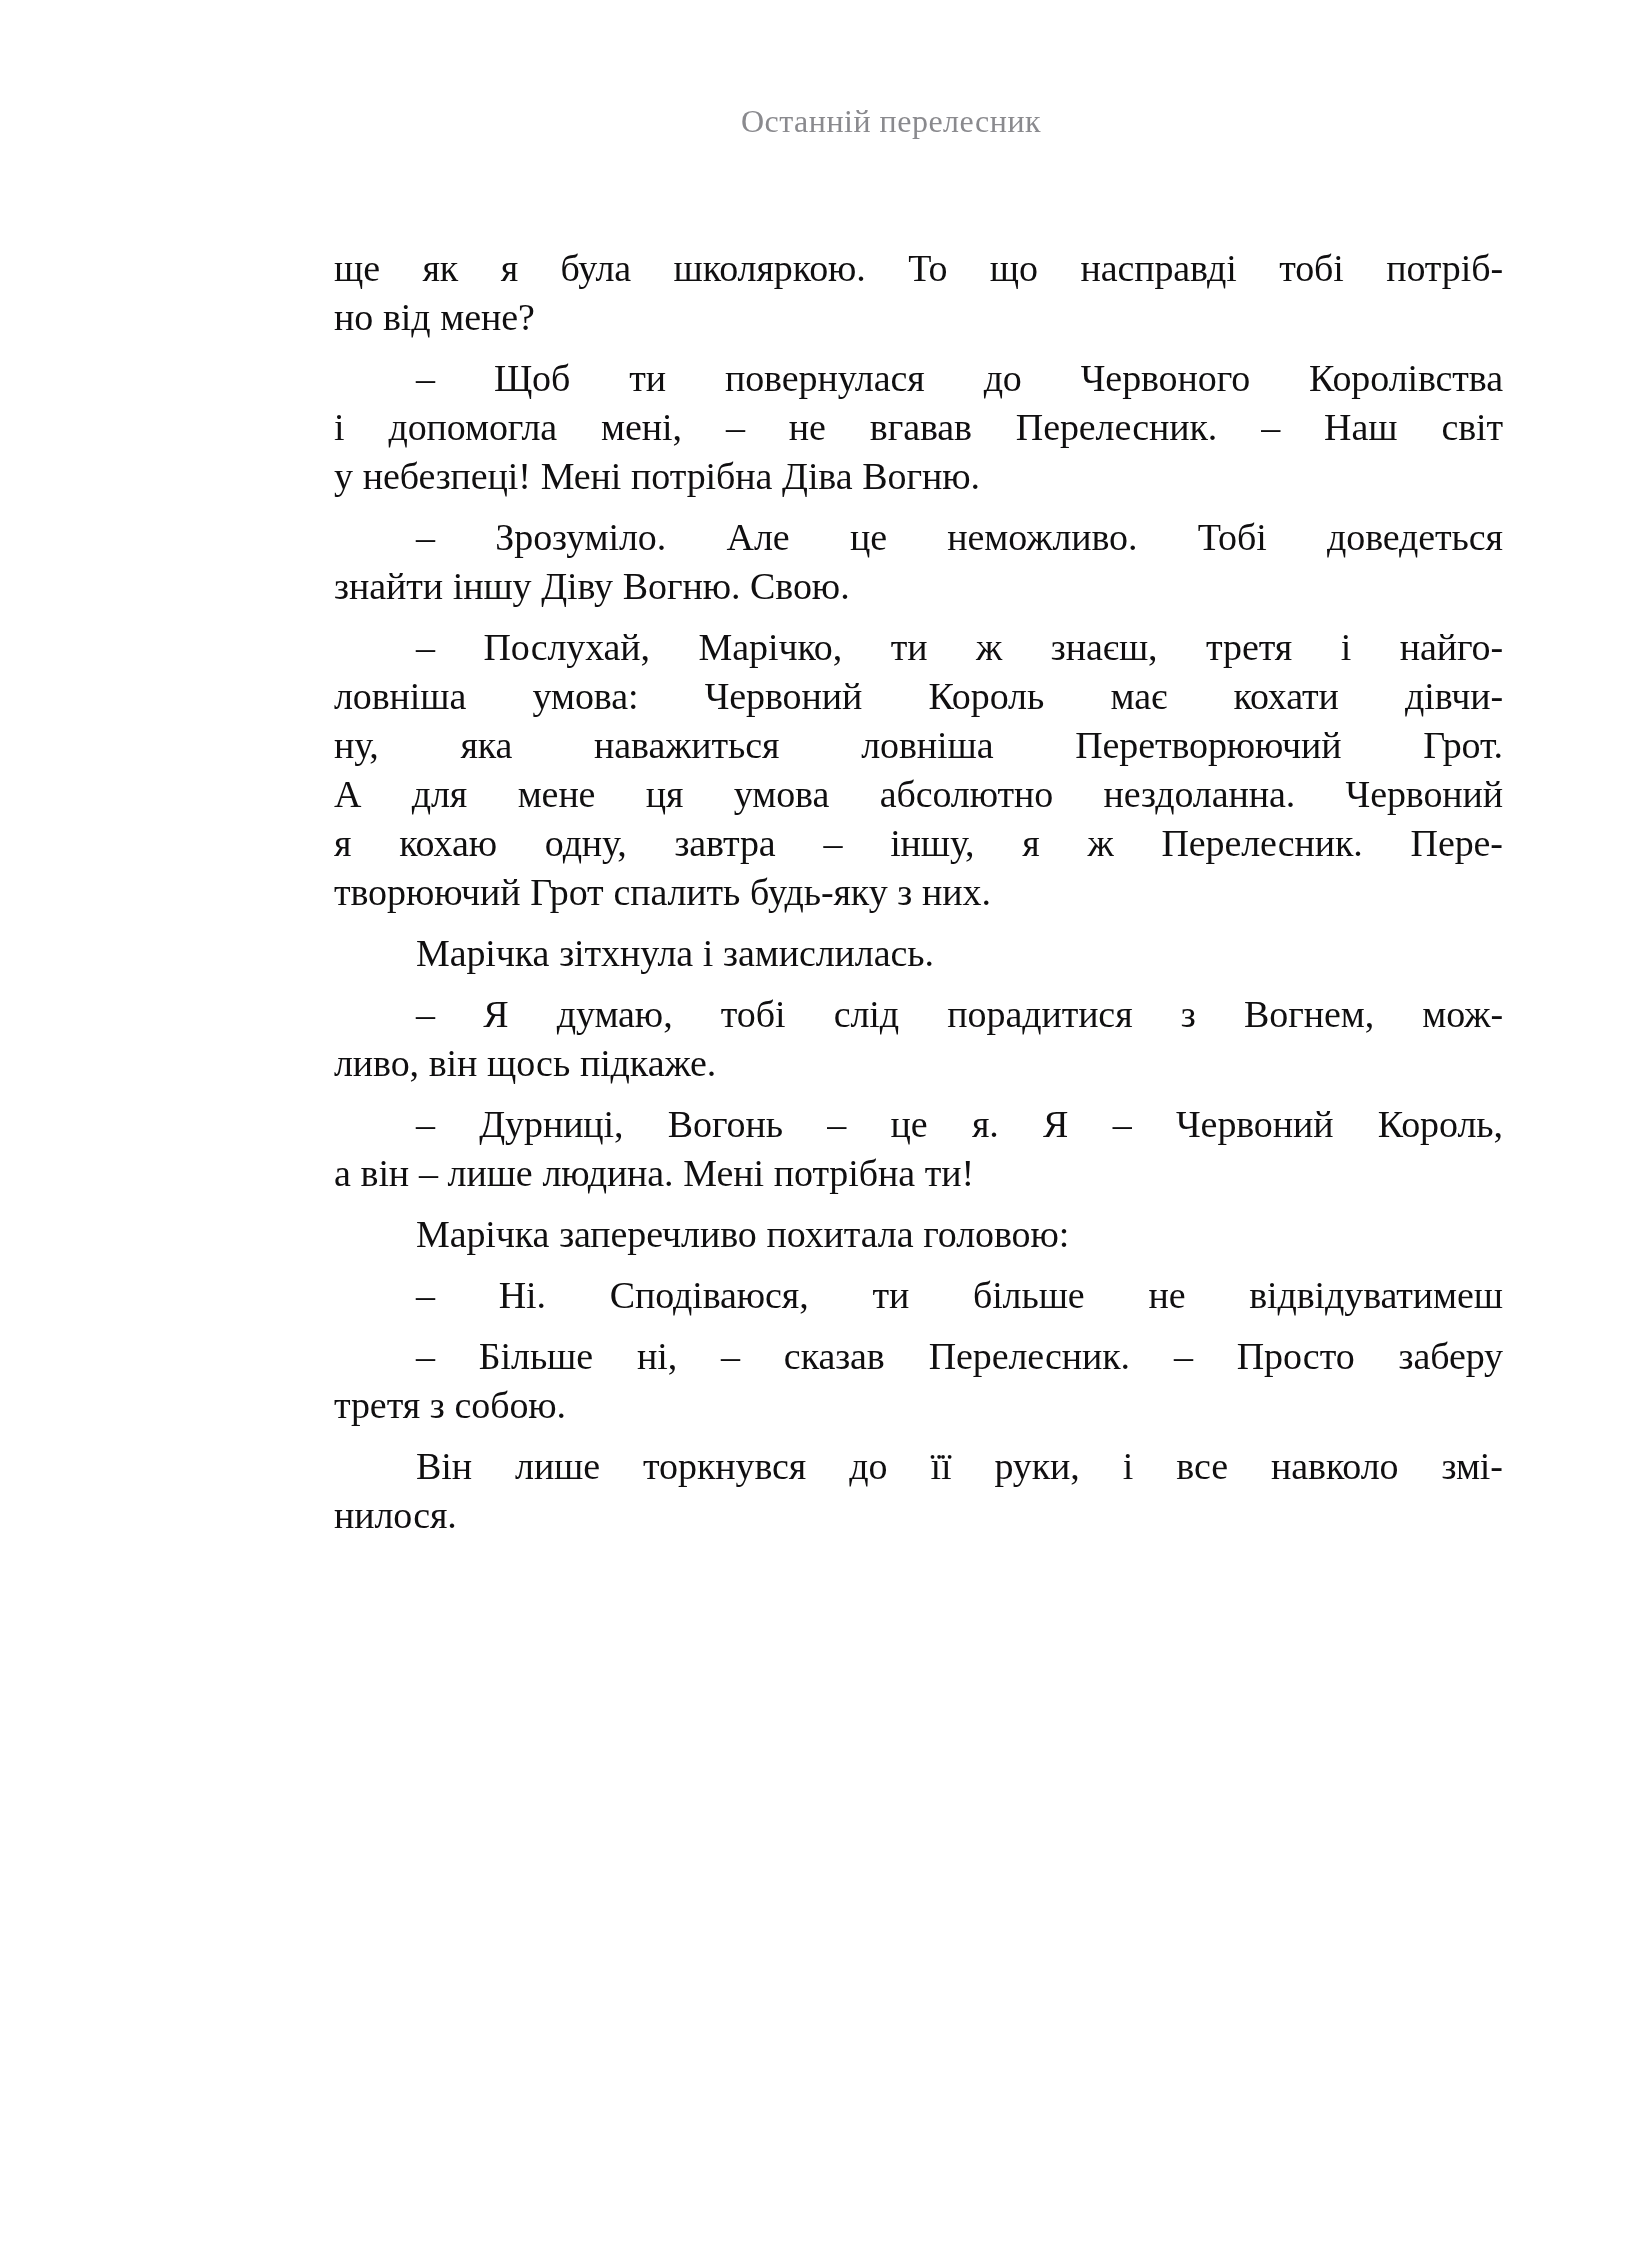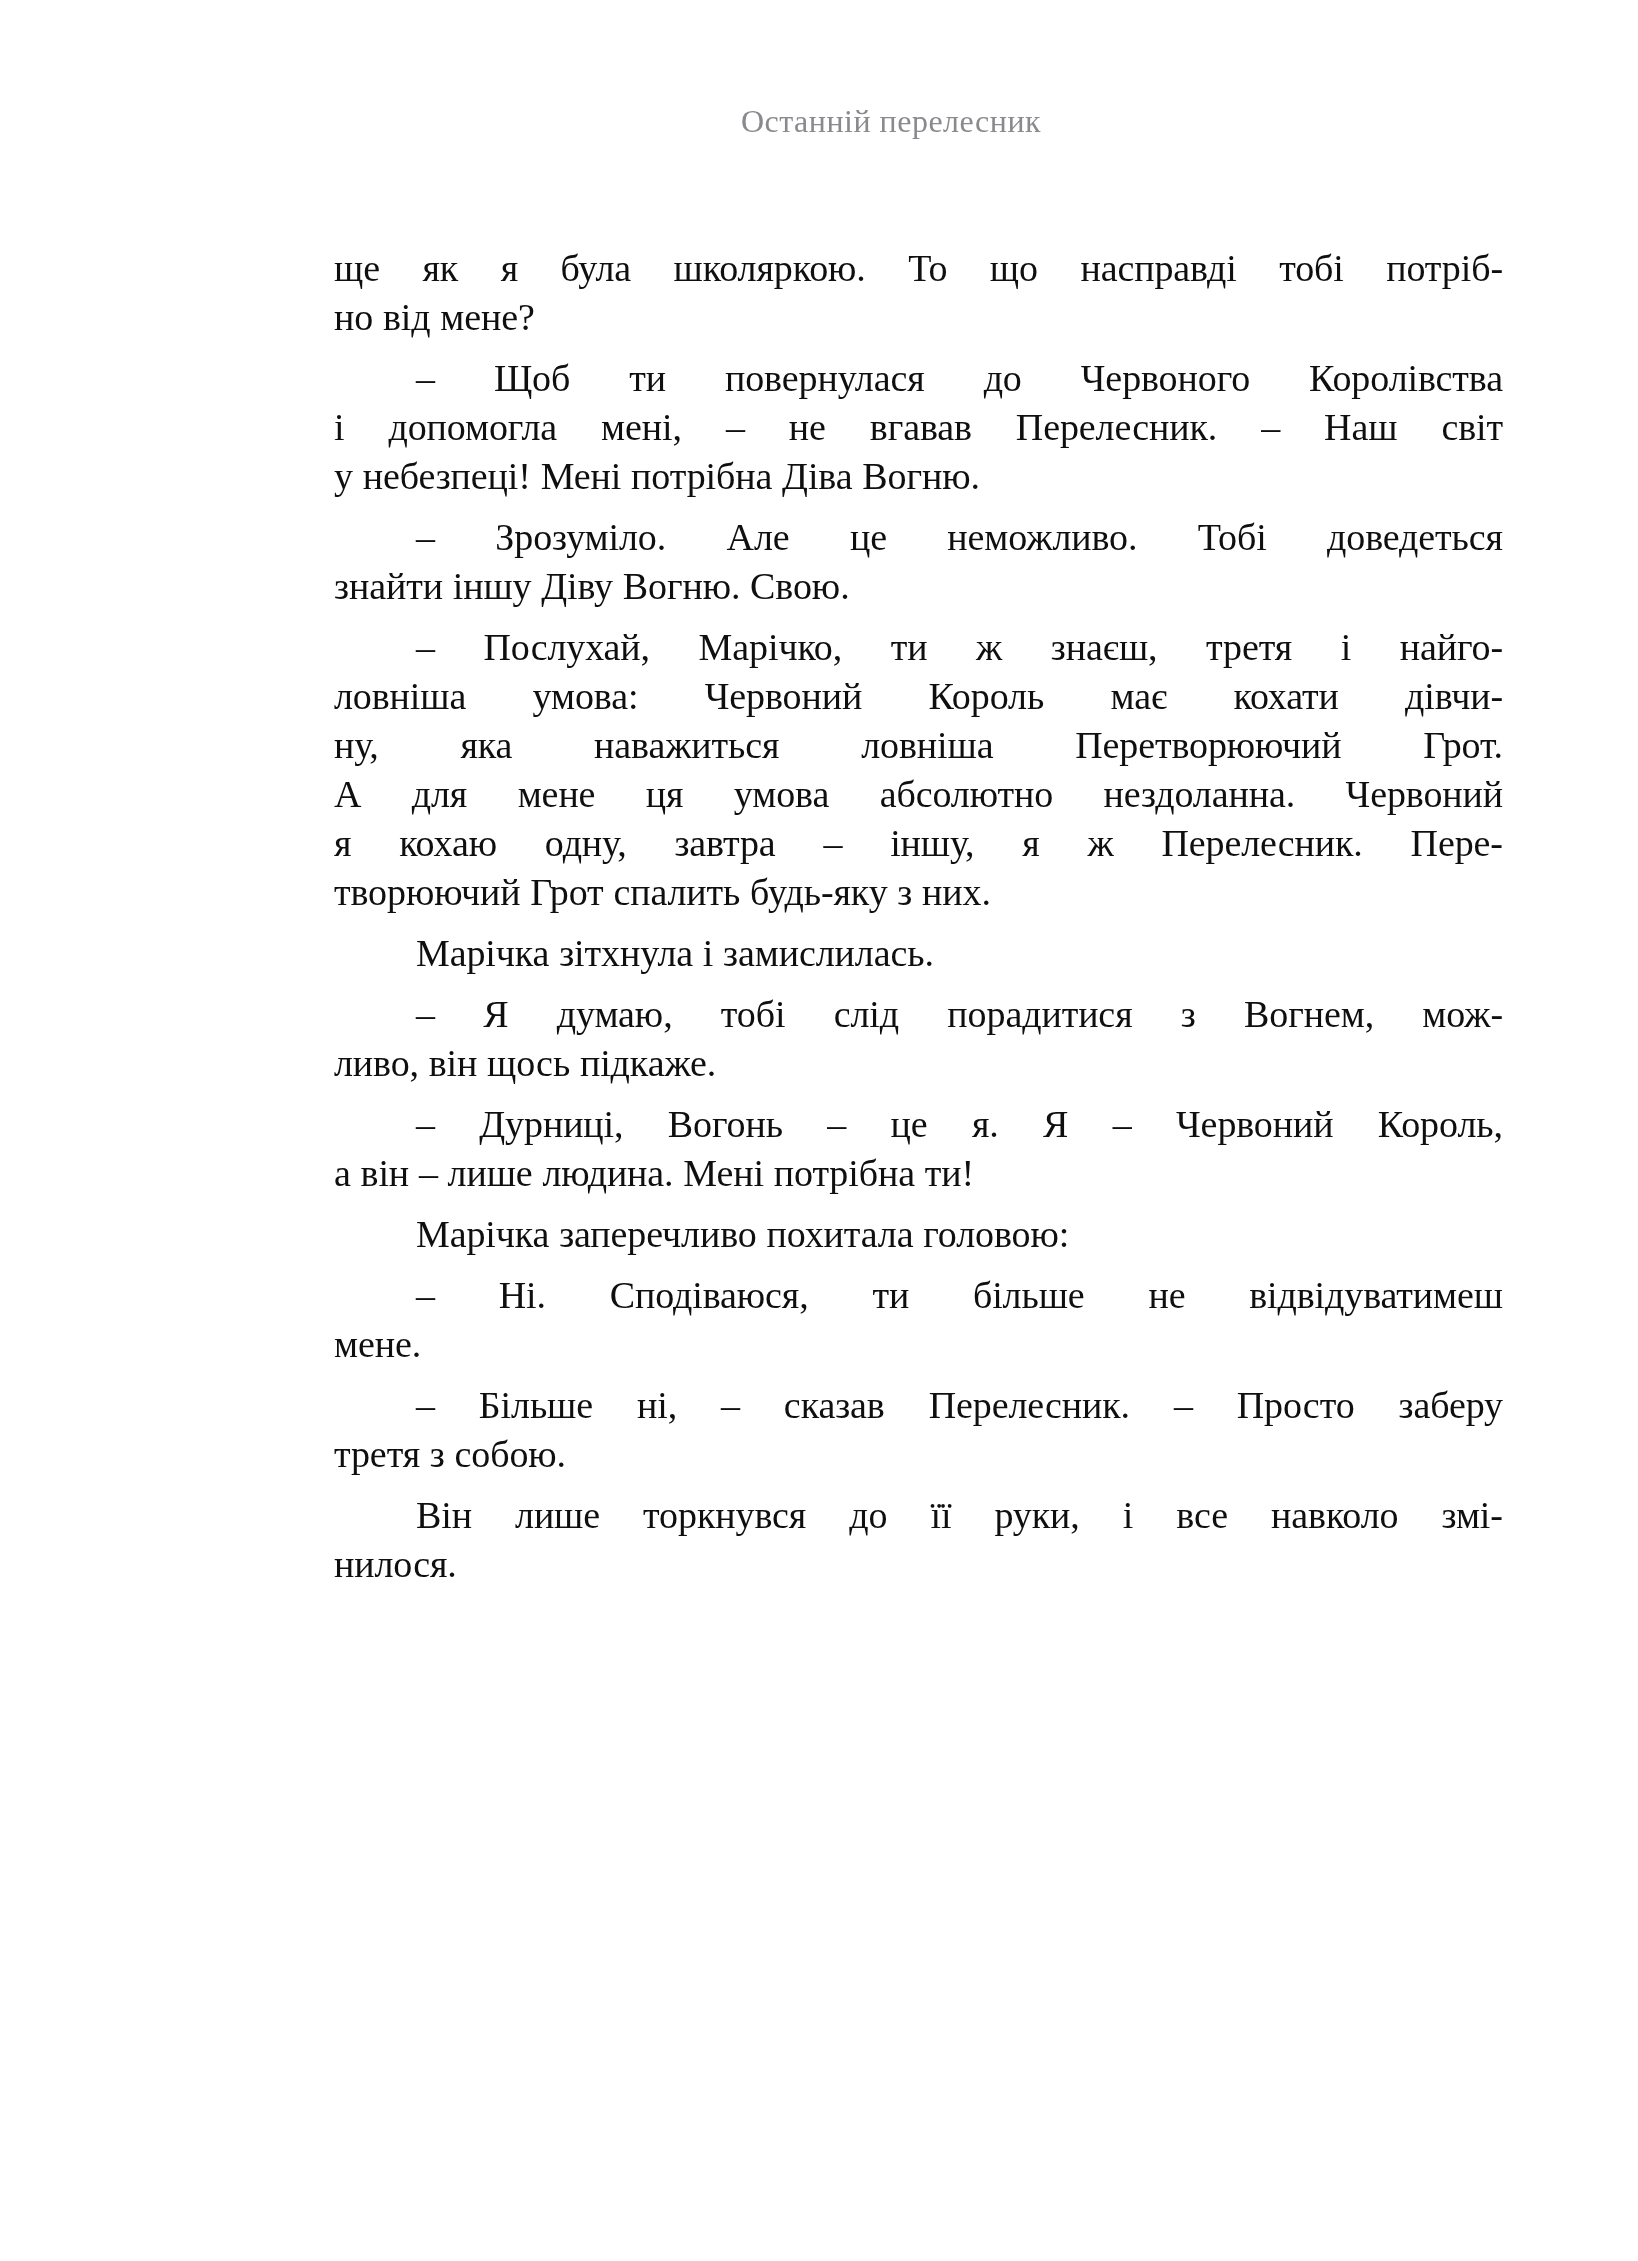--- a/index.html
+++ b/index.html
@@ -229,21 +229,20 @@
       <p class="para">
         <span class="line justify indent-line">
           <span>–</span>
           <span>Ні.</span>
           <span>Сподіваюся,</span>
           <span>ти</span>
           <span>більше</span>
           <span>не</span>
           <span>відвідуватимеш</span>
         </span>
-        <span class="line">мене.</span>
       </p>
       <p class="para">
         <span class="line justify indent-line">
           <span>–</span>
           <span>Більше</span>
           <span>ні,</span>
           <span>–</span>
           <span>сказав</span>
           <span>Перелесник.</span>
           <span>–</span>

